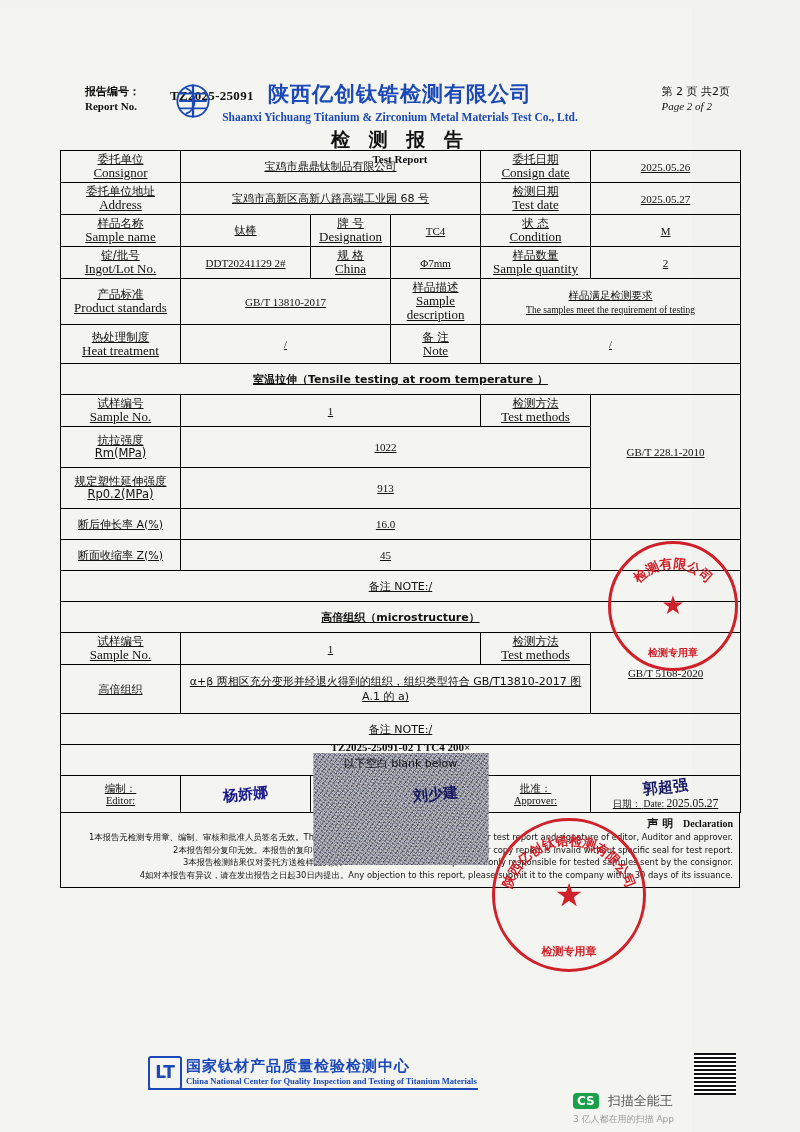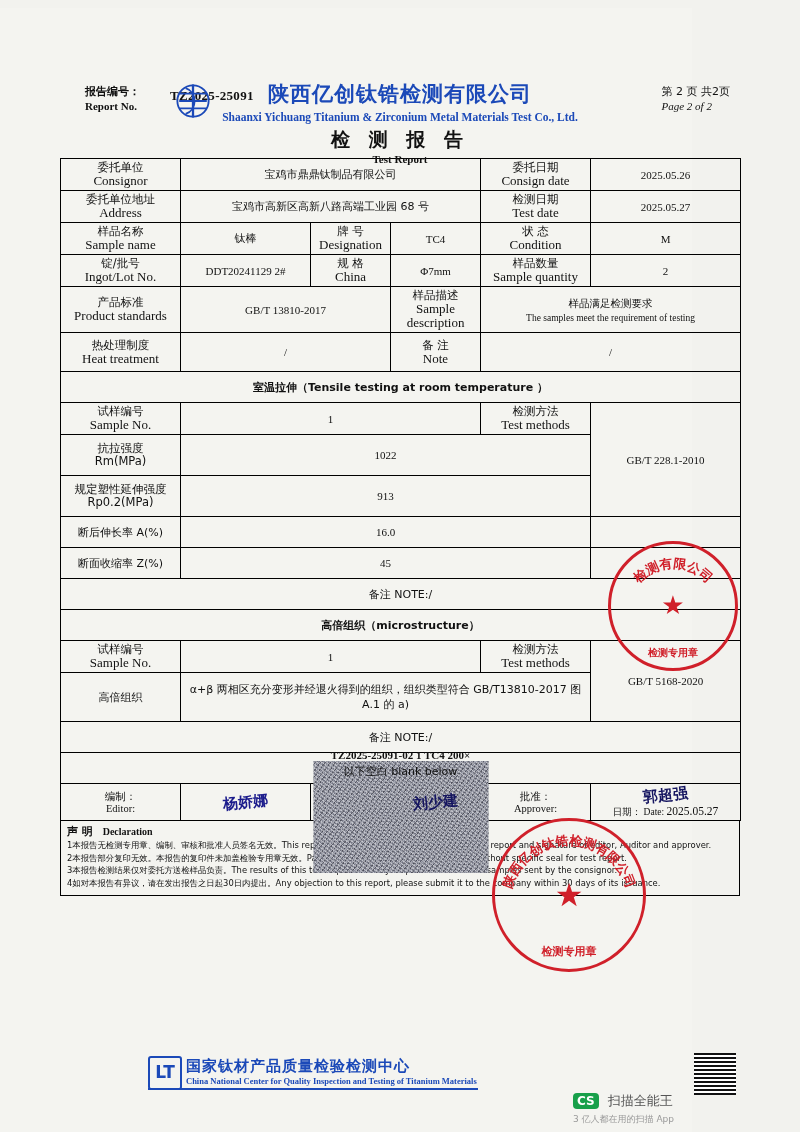--- a/index.html
+++ b/index.html
@@ -32,22 +32,23 @@
   .logo{
     position:absolute;left:110px;top:-2px;width:46px;height:46px;
   }
   .co-cn{font-family:"DejaVu Sans", sans-serif;font-weight:bold;font-size:21px;color:#1b49b8;letter-spacing:1px;}
   .co-en{font-family:"Liberation Serif", serif;font-weight:bold;font-size:11.5px;color:#1b49b8;margin-top:3px;}
   .rep-cn{font-family:"DejaVu Sans", sans-serif;font-weight:bold;font-size:19px;letter-spacing:6px;margin-top:4px;}
   .rep-en{font-size:11px;font-weight:bold;margin-top:0px;}
 
   
   table.main{
-    border-collapse:collapse;width:680px;margin-top:18px;
+    border-collapse:collapse;width:680px;margin-top:10px;
     table-layout:fixed;
+    text-decoration:underline;
   }
   table.main td{
     border:1px solid #000;
     padding:2px 3px;
     font-size:11px;
     vertical-align:middle;
     text-align:center;
     height:26px;
   }
   .cn{font-family:"DejaVu Sans", sans-serif;}
@@ -86,20 +87,21 @@
     font-family:"DejaVu Sans", sans-serif;color:#1c1c8c;font-size:15px;
     transform:rotate(-6deg);display:inline-block;font-weight:bold;
   }
   .sig.b{color:#151560;}
   .date-val{font-size:11.5px;}
 
   
   .decl{
     border:1px solid #000;border-top:none;width:680px;box-sizing:border-box;
     padding:3px 6px 6px 6px;
+    text-align:right;
   }
   .decl-t{font-family:"DejaVu Sans", sans-serif;font-weight:bold;font-size:11px;}
   .decl-t .en{font-family:"Liberation Serif", serif;font-size:10px;font-weight:bold;margin-left:6px;}
   .decl p{margin:1px 0 0 0;font-size:8.2px;line-height:10.5px;text-indent:0;}
   .decl p .c{font-family:"DejaVu Sans", sans-serif;font-size:8.4px;}
 
   
   .stamp{
     position:absolute;border:3px solid #d0202a;border-radius:50%;
     color:#d0202a;pointer-events:none;

